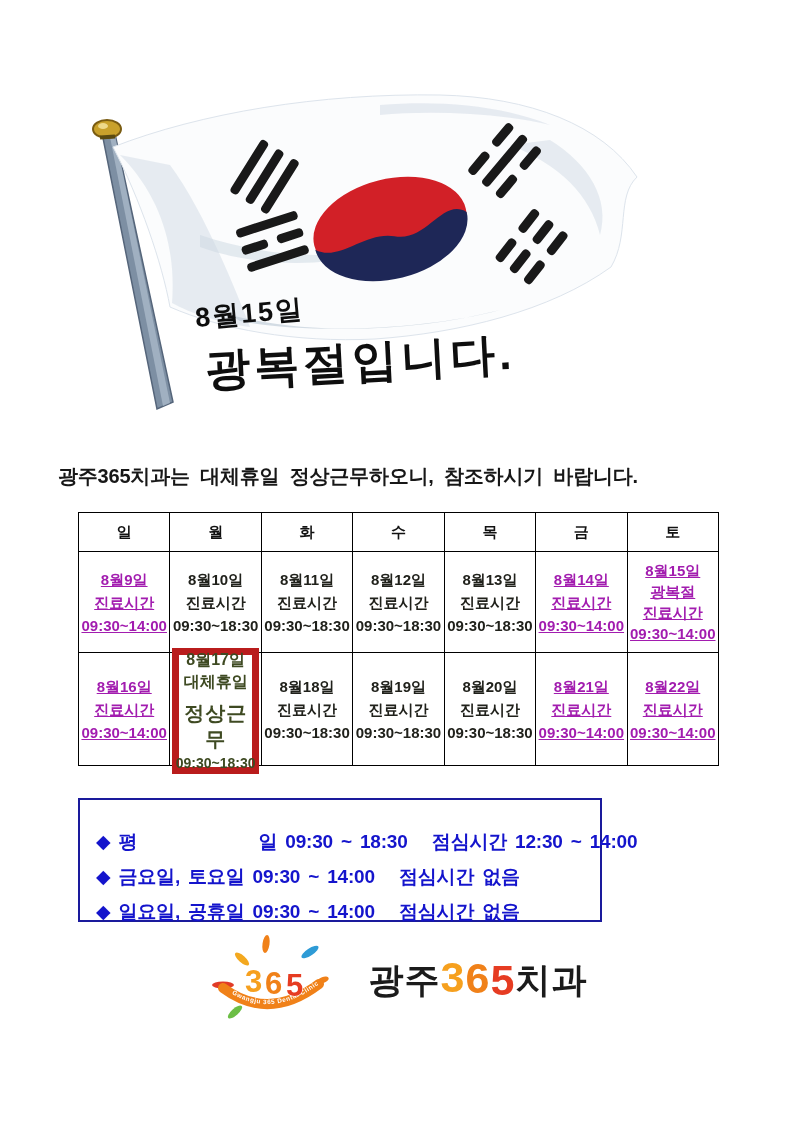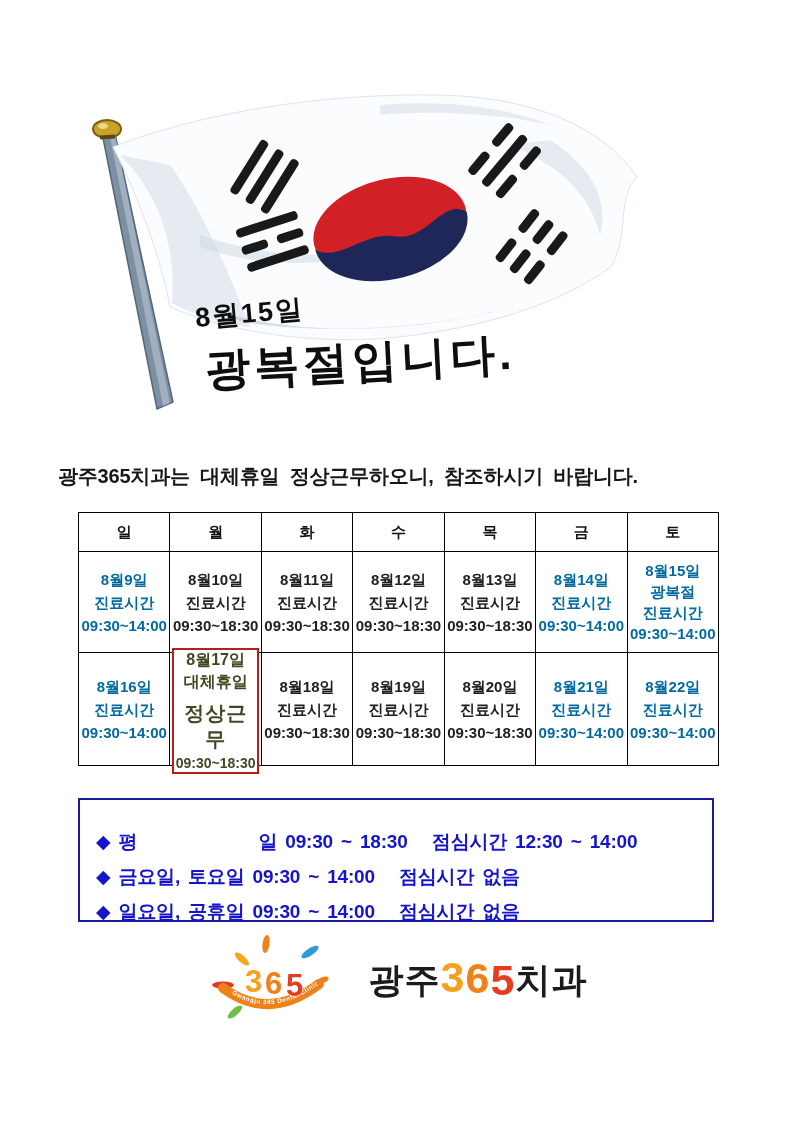--- a/index.html
+++ b/index.html
@@ -22,36 +22,36 @@
   .cal{position:absolute;left:78px;top:512px;}
   table.calendar{border-collapse:collapse;table-layout:fixed;width:641px;}
   table.calendar th,table.calendar td{
     border:1.5px solid #000;text-align:center;vertical-align:middle;
     font-size:15px;font-weight:600;padding:0;
   }
   table.calendar th{height:38px;color:#111;}
   tr.w1 td{height:100px;}
   tr.w2 td{height:112px;}
   td .ln{line-height:23px;}
-  td.blue{color:#0369a1;}
+  td.blue{color:#a21caf;text-decoration:underline;}
   td.dark{color:#20211b;}
   td.sat4 .ln{line-height:21px;}
   td.special{position:relative;}
   .green-box{
     position:absolute;left:2px;right:2px;top:-5px;bottom:-9px;z-index:3;
-    background:#fff;border:2px solid #b91c1c;display:flex;flex-direction:column;
+    background:#fff;border:7px solid #b91c1c;display:flex;flex-direction:column;
     justify-content:center;align-items:center;color:#3E4A22;
   }
   .green-box .g-date{font-size:16px;font-weight:700;line-height:22px;}
   .green-box .g-holiday{font-size:16px;font-weight:600;line-height:21px;}
   .green-box .g-emph{font-size:20px;font-weight:800;line-height:26px;letter-spacing:1px;margin-top:8px;}
   .green-box .g-time{font-size:14px;font-weight:700;line-height:22px;}
   
   .notice{
-    position:absolute;left:78px;top:798px;width:636px;height:124px;
+    position:absolute;left:78px;top:798px;width:524px;height:124px;
     border:2px solid #1A1A9C;box-sizing:border-box;padding:24px 0 2px 16px;
   }
   .notice .line{
     font-size:19px;font-weight:bold;color:#1414CC;line-height:35px;
     white-space:pre;letter-spacing:-0.2px;word-spacing:3px;
   }
   
   .logo-row{
     position:absolute;left:0;top:928px;width:796px;height:100px;
     display:flex;justify-content:center;align-items:center;gap:10px;

